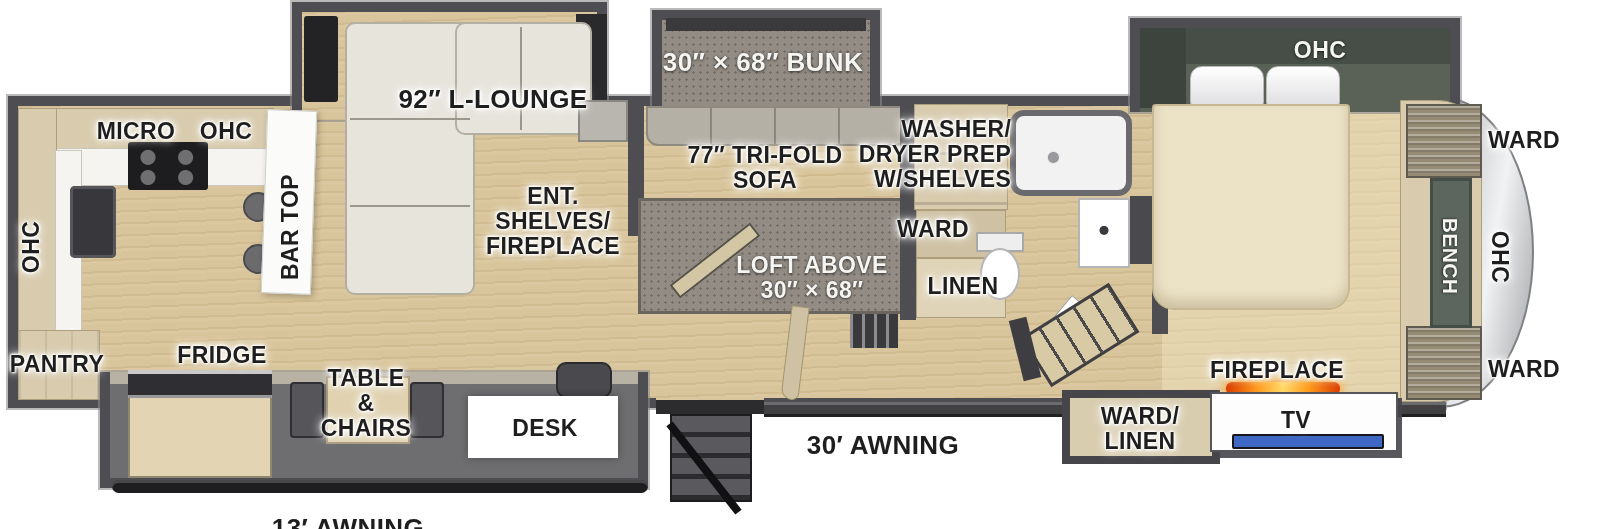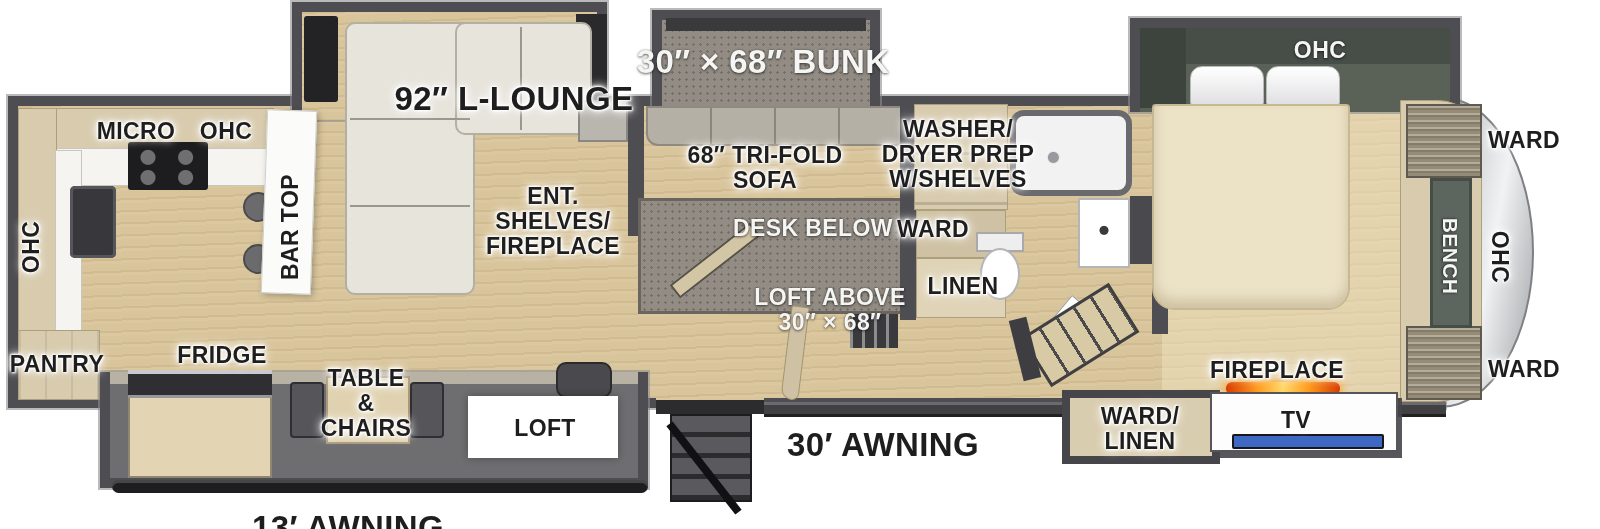--- a/index.html
+++ b/index.html
@@ -8,21 +8,21 @@
   .abs{position:absolute;}
   
   .lbl{position:absolute;transform:translate(-50%,-50%);text-align:center;
        font-weight:700;font-size:23px;line-height:1.08;letter-spacing:.4px;
        color:#1e1e1e;white-space:pre-line;z-index:40;
        text-shadow:0 0 4px #fff,0 0 8px #fff,0 0 12px rgba(255,255,255,.95),
                    1px 1px 2px #fff,-1px -1px 2px #fff;}
   .lbl.white{color:#f5f5f3;text-shadow:0 1px 3px rgba(0,0,0,.55),0 0 2px rgba(0,0,0,.35);}
   .lbl.vccw{transform:translate(-50%,-50%) rotate(-90deg);}
   .lbl.vcw{transform:translate(-50%,-50%) rotate(90deg);}
-  .lbl.lg{font-size:33px;}
+  .lbl.lg{font-size:26px;}
   
   .wood{background:#d9c59b;
         background-image:repeating-linear-gradient(178deg,rgba(134,100,52,.10) 0 2px,
                          rgba(255,255,255,.06) 2px 5px,rgba(0,0,0,0) 5px 12px);}
   .wall{background:#4e4e52;}
   .tan{background:#d8cbae;border:1px solid #ae9f7c;box-sizing:border-box;}
   .white-counter{background:#f5f4f1;border:1px solid #c9c6be;box-sizing:border-box;}
   .speckle{background-color:#928c84;
            background-image:radial-gradient(rgba(60,55,48,.35) 1px,rgba(0,0,0,0) 1.4px);
            background-size:7px 7px;}
@@ -182,50 +182,49 @@
   <div class="abs" style="left:112px;top:480px;width:536px;height:13px;background:#1e1e20;border-radius:7px;
               box-shadow:inset 0 3px 0 rgba(255,255,255,.18);"></div>
 
   <div class="lbl" style="left:136px;top:131px;">MICRO</div>
   <div class="lbl" style="left:226px;top:131px;">OHC</div>
   <div class="lbl vccw" style="left:31px;top:247px;">OHC</div>
   <div class="lbl vccw" style="left:290px;top:227px;">BAR TOP</div>
   <div class="lbl" style="left:57px;top:364px;">PANTRY</div>
   <div class="lbl" style="left:222px;top:355px;">FRIDGE</div>
 
-  <div class="lbl lg" style="left:514px;top:99px;">92″ L-LOUNGE</div>
+  <div class="lbl lg" style="left:493px;top:99px;">92″ L-LOUNGE</div>
   <div class="lbl" style="left:553px;top:221px;">ENT.
 SHELVES/
 FIREPLACE</div>
 
   <div class="lbl lg white" style="left:763px;top:62px;">30″ × 68″ BUNK</div>
-  <div class="lbl" style="left:765px;top:168px;">68″ TRI-FOLD
+  <div class="lbl" style="left:765px;top:168px;">77″ TRI-FOLD
 SOFA</div>
-  <div class="lbl white" style="left:813px;top:228px;">DESK BELOW</div>
-  <div class="lbl white" style="left:830px;top:278px;margin-top:32px;">LOFT ABOVE
+  <div class="lbl white" style="left:812px;top:278px;">LOFT ABOVE
 30″ × 68″</div>
 
-  <div class="lbl" style="left:958px;top:154px;">WASHER/
+  <div class="lbl" style="left:935px;top:154px;text-align:right;">WASHER/
 DRYER PREP
 W/SHELVES</div>
   <div class="lbl" style="left:933px;top:229px;">WARD</div>
   <div class="lbl" style="left:963px;top:286px;">LINEN</div>
 
   <div class="lbl white" style="left:1320px;top:50px;">OHC</div>
   <div class="lbl" style="left:1277px;top:370px;">FIREPLACE</div>
   <div class="lbl" style="left:1296px;top:420px;">TV</div>
   <div class="lbl" style="left:1140px;top:429px;">WARD/
 LINEN</div>
 
   <div class="lbl" style="left:1524px;top:140px;">WARD</div>
   <div class="lbl white vcw" style="left:1450px;top:256px;font-size:21px;">BENCH</div>
   <div class="lbl vcw" style="left:1500px;top:257px;">OHC</div>
   <div class="lbl" style="left:1524px;top:369px;">WARD</div>
 
   <div class="lbl" style="left:366px;top:403px;">TABLE
 &amp;
 CHAIRS</div>
-  <div class="lbl" style="left:545px;top:428px;">LOFT</div>
+  <div class="lbl" style="left:545px;top:428px;">DESK</div>
 
   <div class="lbl lg" style="left:883px;top:445px;">30′ AWNING</div>
   <div class="lbl lg" style="left:348px;top:528px;">13′ AWNING</div>
 
 </div>
 
 </body></html>

